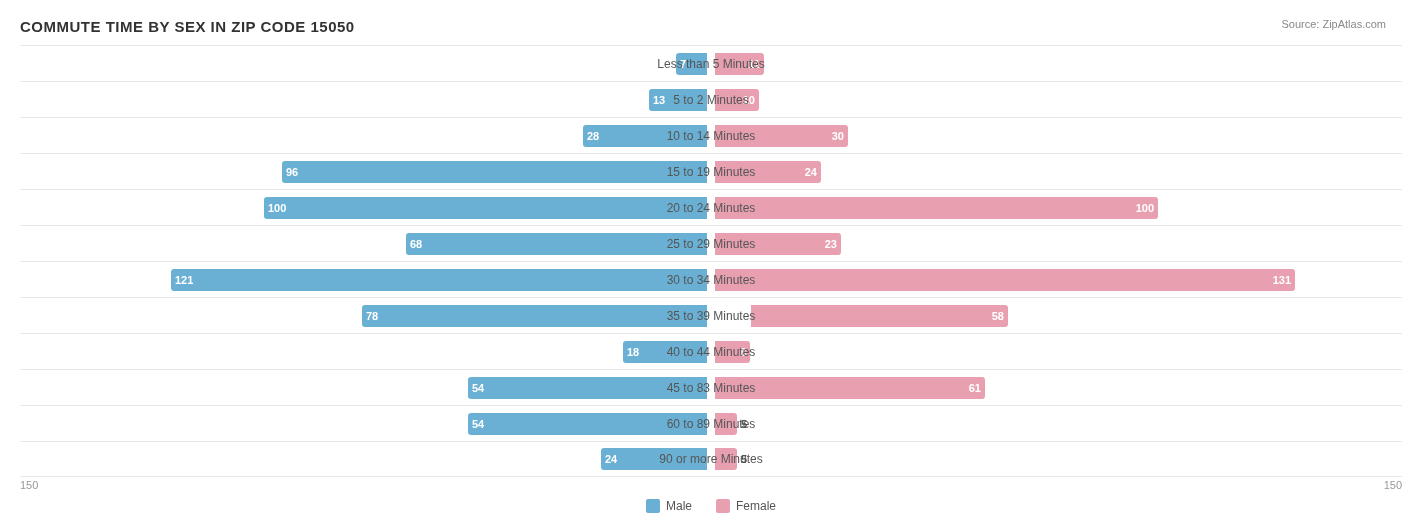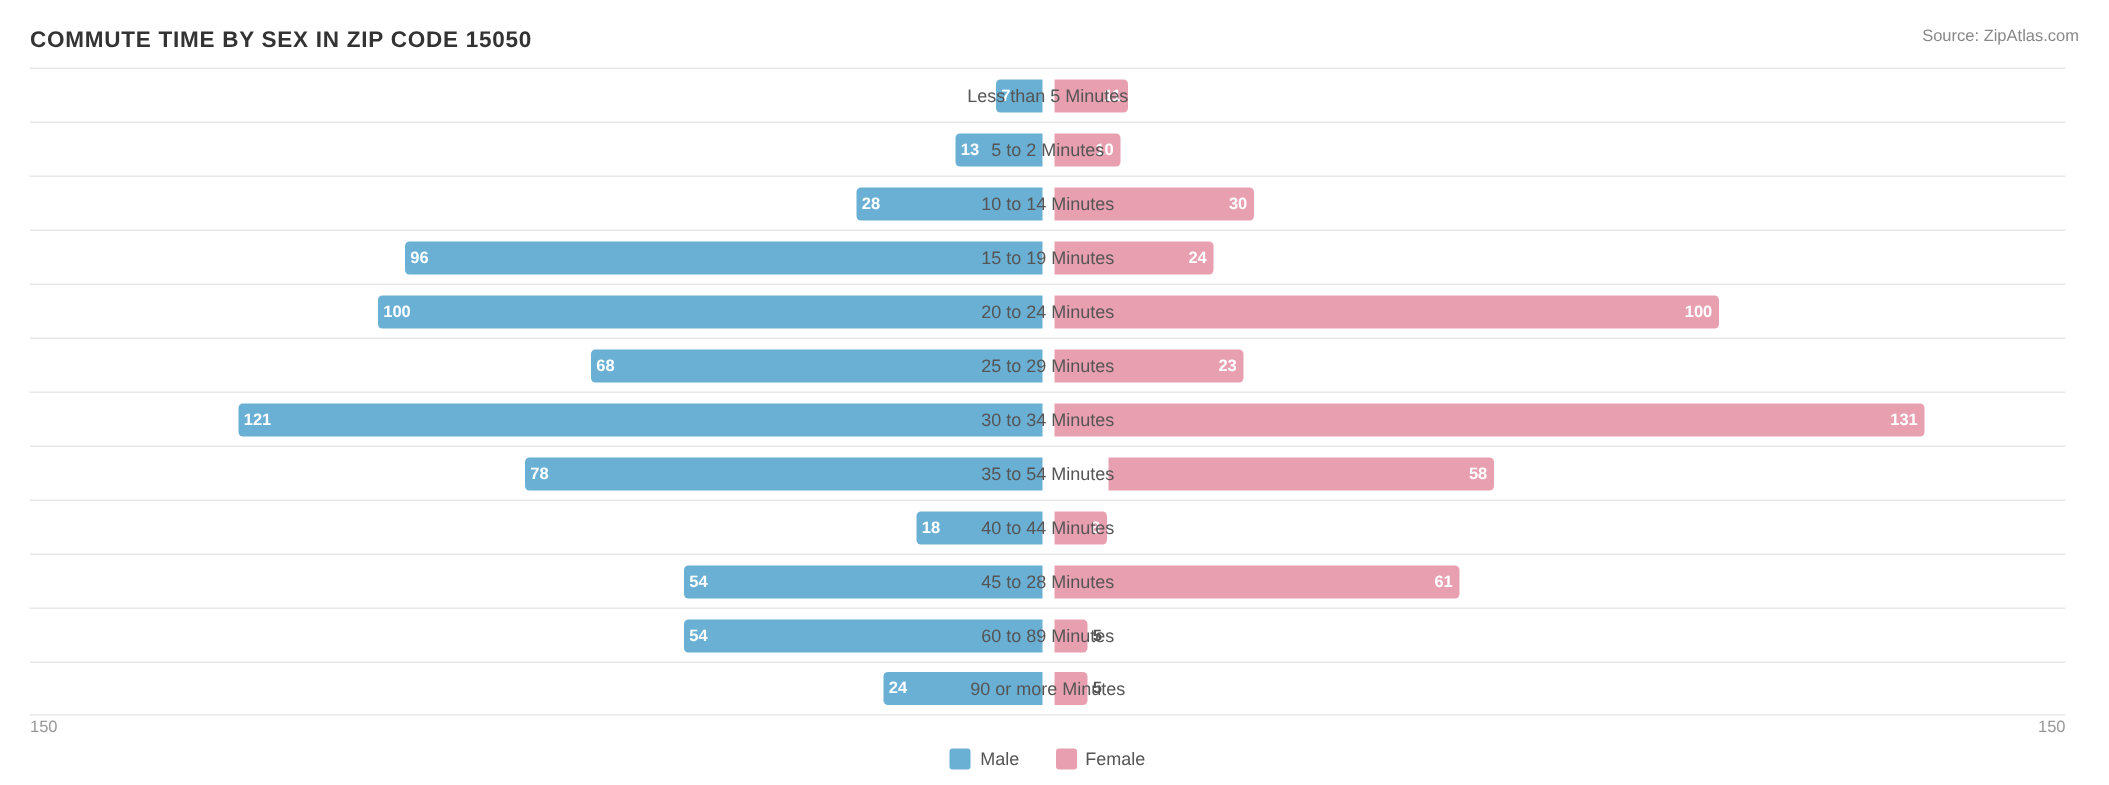--- a/index.html
+++ b/index.html
@@ -6,21 +6,21 @@
     body {
       font-family: Arial, sans-serif;
       background: #fff;
       width: 1406px;
       height: 523px;
       overflow: hidden;
     }
     .chart-container {
       width: 1406px;
       height: 523px;
-      padding: 18px 29px 40px 20px;
+      padding: 18px 4px 40px 20px;
       position: relative;
     }
     .chart-title {
       font-size: 15px;
       font-weight: bold;
       color: #333;
       margin-bottom: 10px;
       text-transform: uppercase;
       letter-spacing: 0.5px;
     }
@@ -264,21 +264,21 @@
             <div class="male-bar" style="width: 345px;">
               <span class="bar-value">78</span>
             </div>
           </div>
           <div class="right-half">
             <div class="female-bar" style="width: 257px; margin-left: 36px;">
               <span class="bar-value">58</span>
             </div>
           </div>
         </div>
-        <div class="center-label">35 to 54 Minutes</div>
+        <div class="center-label">35 to 39 Minutes</div>
       </div>
       <div class="bar-row">
         <div class="row-inner">
           <div class="left-half">
             <div class="male-bar" style="width: 84px;">
               <span class="bar-value">18</span>
             </div>
           </div>
           <div class="right-half">
             <div class="female-bar" style="width: 35px;">
@@ -294,21 +294,21 @@
             <div class="male-bar" style="width: 239px;">
               <span class="bar-value">54</span>
             </div>
           </div>
           <div class="right-half">
             <div class="female-bar" style="width: 270px;">
               <span class="bar-value">61</span>
             </div>
           </div>
         </div>
-        <div class="center-label">45 to 28 Minutes</div>
+        <div class="center-label">45 to 83 Minutes</div>
       </div>
       <div class="bar-row">
         <div class="row-inner">
           <div class="left-half">
             <div class="male-bar" style="width: 239px;">
               <span class="bar-value">54</span>
             </div>
           </div>
           <div class="right-half">
             <span class="bar-value-outside" style="left: 30px;">5</span>

